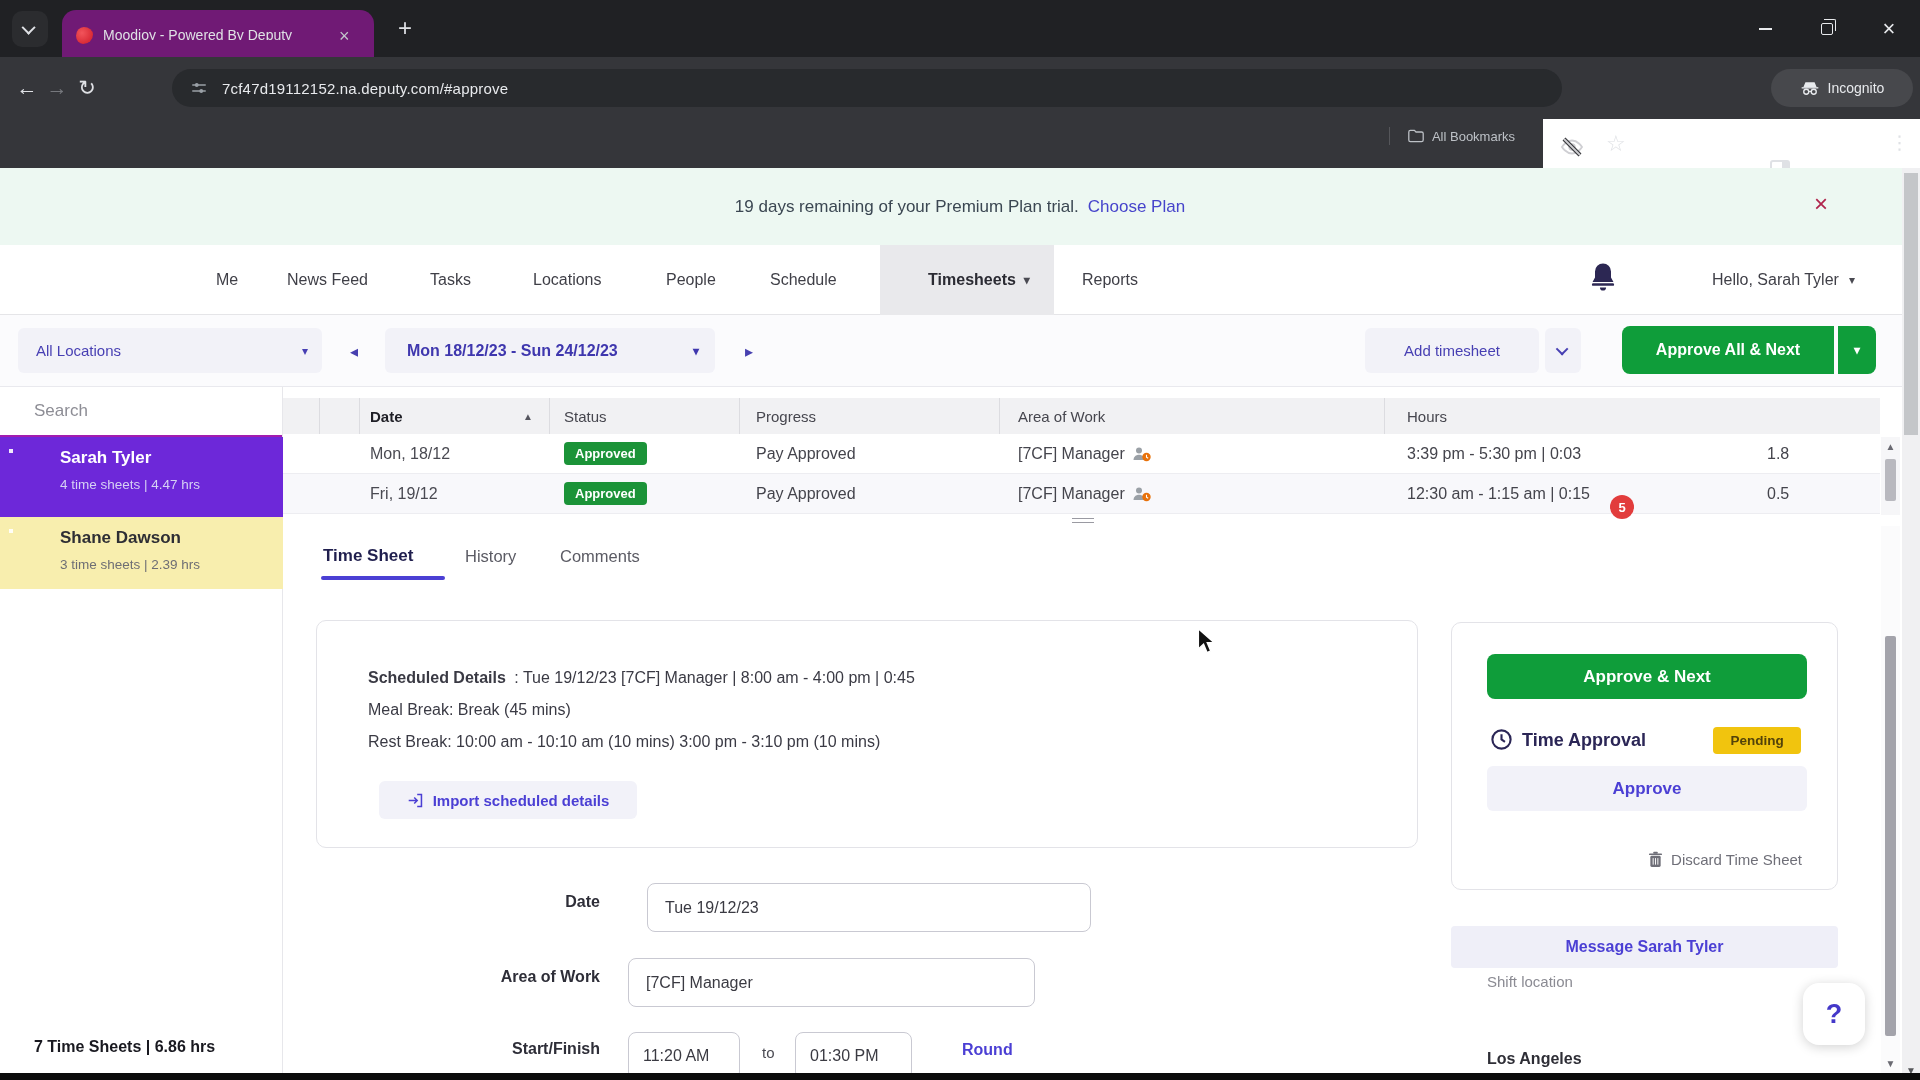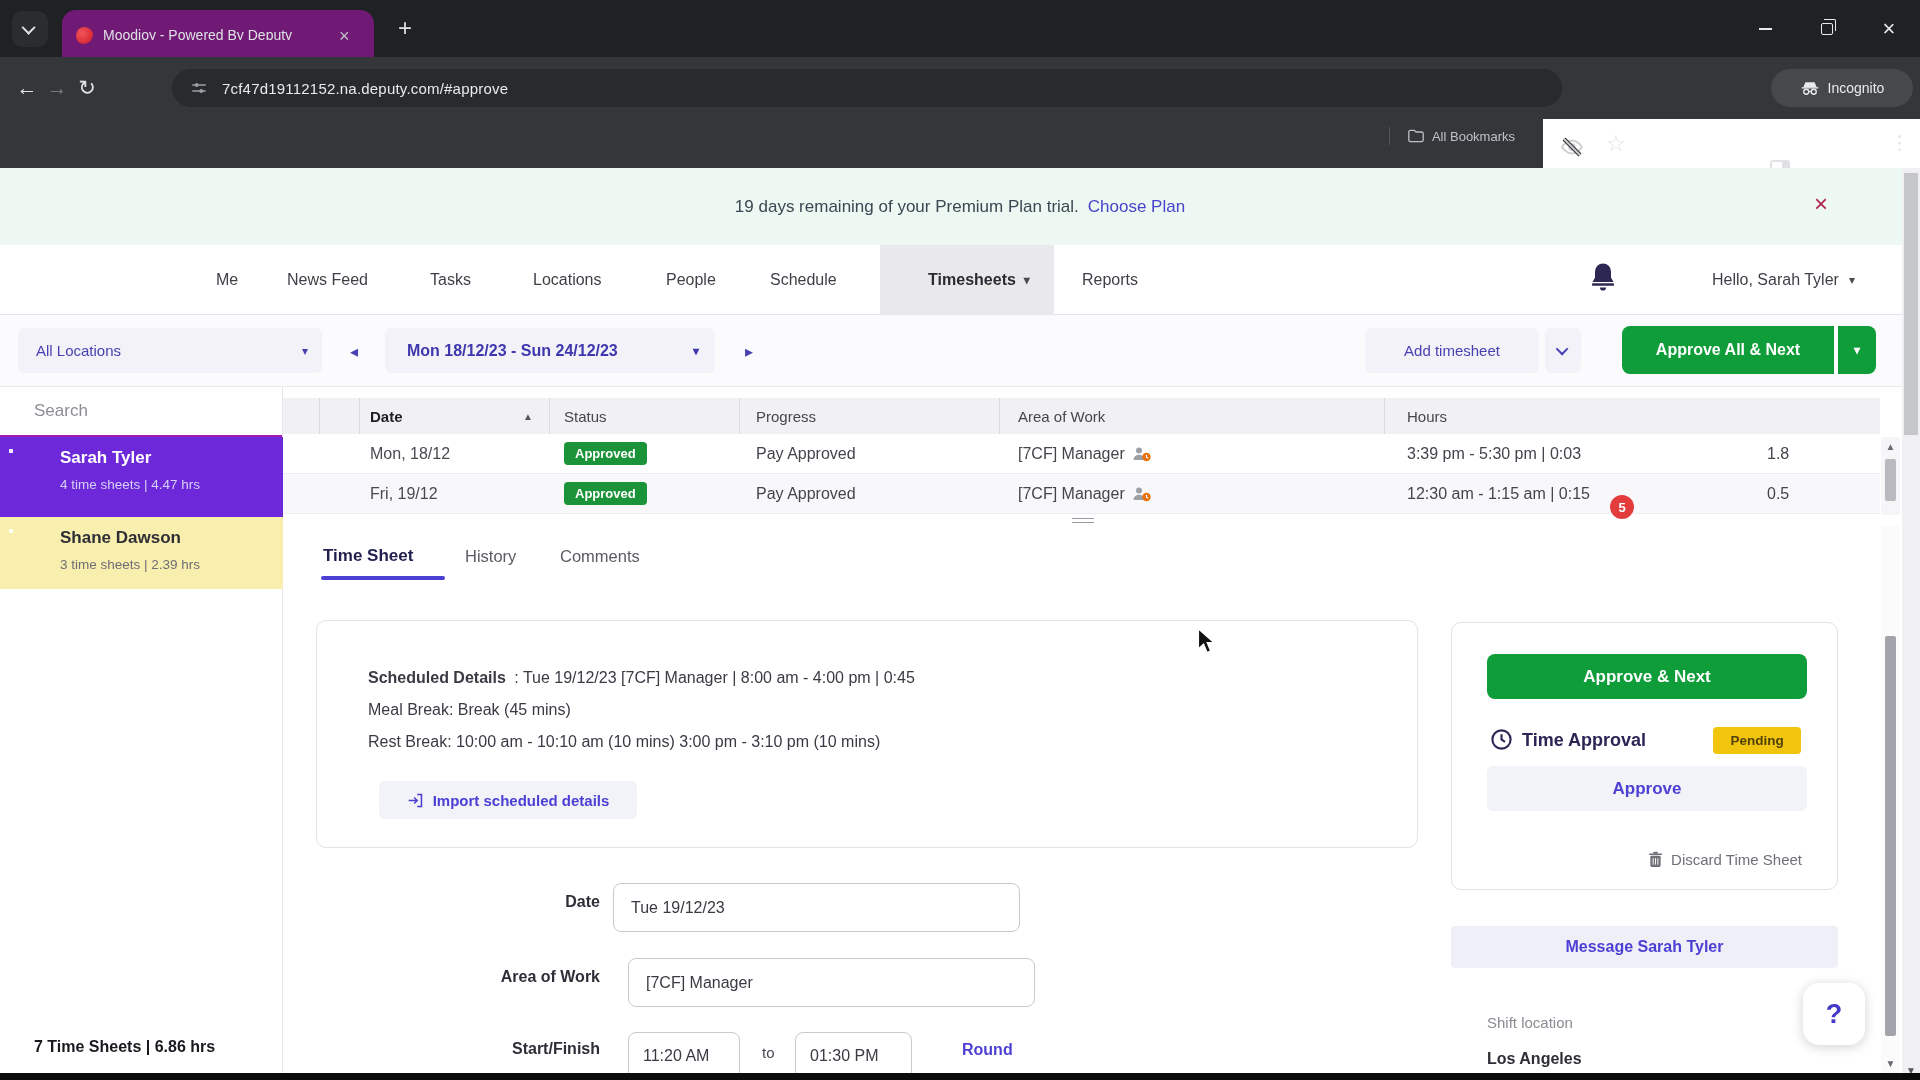--- a/index.html
+++ b/index.html
@@ -94,21 +94,21 @@
   .finput { position:absolute; border:1px solid #c9c9d2; border-radius:8px; background:#fff; font-size:16px; color:#3a3a42; display:flex; align-items:center; padding-left:17px; }
 
   
   .rcard { position:absolute; left:1451px; top:622px; width:387px; height:268px; border:1px solid #e3e3e8; border-radius:10px; background:#fff; }
   .btn-green-lg { position:absolute; left:35px; top:31px; width:320px; height:45px; border-radius:8px; background:#0f9d3a; color:#fff; font-weight:bold; font-size:17px; display:flex; align-items:center; justify-content:center; }
   .ta-label { position:absolute; left:70px; top:107px; font-size:18px; font-weight:bold; color:#2b2656; }
   .pending-badge { position:absolute; right:36px; top:104px; width:88px; height:27px; background:#f1c40e; border-radius:4px; color:#53430a; font-weight:bold; font-size:13.5px; display:flex; align-items:center; justify-content:center; }
   .btn-approve { position:absolute; left:35px; top:143px; width:320px; height:45px; background:#f2f2f9; border-radius:6px; color:#4b3fd4; font-weight:bold; font-size:17px; display:flex; align-items:center; justify-content:center; }
   .discard { position:absolute; right:35px; top:212px; display:flex; align-items:center; gap:8px; color:#6f6f78; font-size:15px;margin-top:16px; }
   .btn-message { position:absolute; left:1451px; top:926px; width:387px; height:42px; background:#efeff8; border-radius:4px; color:#4b3fd4; font-weight:bold; font-size:16px; display:flex; align-items:center; justify-content:center; }
-  .shift-label { position:absolute; left:1487px; top:1014px; font-size:15px; color:#8b8b93; }
+  .shift-label { position:absolute; left:1487px; top:973px; font-size:15px; color:#8b8b93; }
   .shift-value { position:absolute; left:1487px; top:1050px; font-size:16px; font-weight:600; color:#2e2e36; }
   .help-btn { position:absolute; left:1803px; top:983px; width:62px; height:62px; background:#fff; border-radius:16px; box-shadow:0 2px 12px rgba(0,0,0,.18); display:flex; align-items:center; justify-content:center; color:#4438c9; font-size:27px; font-weight:bold; }
 
   
   .sb-browser { position:absolute; left:1902px; top:168px; width:18px; height:912px; background:#f0f0f2; }
   .sb-browser .thumb { position:absolute; left:2px; top:5px; width:14px; height:262px; background:#c4c6c9; }
   .sb-inner-rows { position:absolute; left:1881px; top:437px; width:19px; height:78px; background:#f6f6f8; }
   .sb-inner-rows .thumb { position:absolute; left:4px; top:22px; width:11px; height:42px; background:#b9b9bf; border-radius:2px; }
   .sb-inner-detail { position:absolute; left:1881px; top:526px; width:19px; height:547px; background:#fbfbfc; }
   .sb-inner-detail .thumb { position:absolute; left:4px; top:110px; width:11px; height:400px; background:#a3a3ab; border-radius:2px; }
@@ -333,21 +333,21 @@
       <div class="import-pill">
         <svg width="17" height="17" viewBox="0 0 20 20">
           <path d="M12 3h5v14h-5" fill="none" stroke="#4b3fd4" stroke-width="1.8"></path>
           <path d="M2 10h10M8.5 6.5 12 10l-3.5 3.5" fill="none" stroke="#4b3fd4" stroke-width="1.8"></path>
         </svg>
         <span>Import scheduled details</span>
       </div>
     </div>
 
     <div class="flabel" style="left:157px;top:367px;">Date</div>
-    <div class="finput" style="left:330px;top:357px;width:407px;height:49px;">Tue 19/12/23</div>
+    <div class="finput" style="left:364px;top:357px;width:444px;height:49px;">Tue 19/12/23</div>
 
     <div class="flabel" style="left:157px;top:442px;">Area of Work</div>
     <div class="finput" style="left:345px;top:432px;width:407px;height:49px;">
       <span>[7CF] Manager</span>
 
     </div>
 
     <div class="flabel" style="left:157px;top:514px;">Start/Finish</div>
     <div class="finput" style="left:345px;top:506px;width:112px;height:48px;padding-left:14px;">11:20 AM</div>
     <span class="abs" style="left:479px;top:518px;font-size:15px;color:#4a4a52;">to</span>

